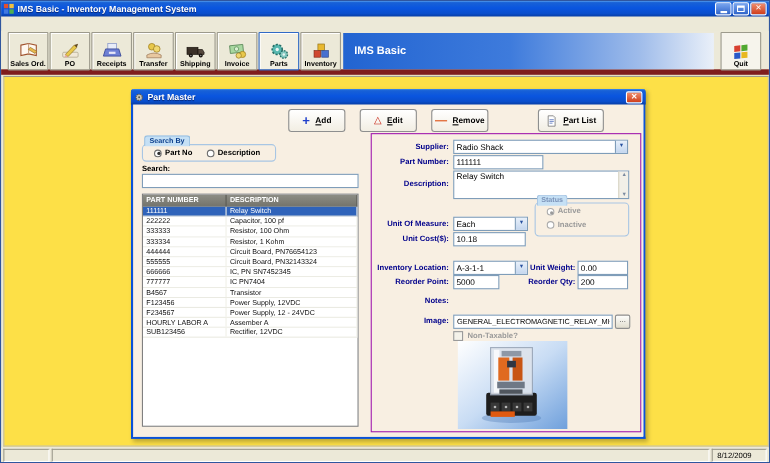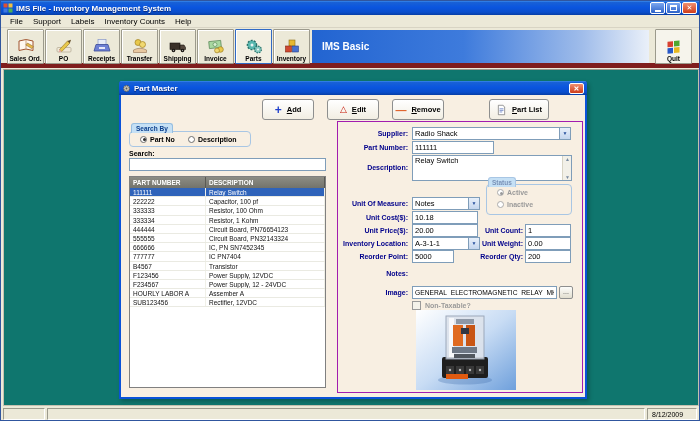--- a/index.html
+++ b/index.html
@@ -38,21 +38,21 @@
   .banner { position:absolute; left:311px; top:2px; width:337px; height:33px;
     background:linear-gradient(90deg,#2264D1 0%, #3E7BDC 45%, #9FBCEA 80%, #EAF0F9 100%);
     display:flex; align-items:center; }
   .banner span { color:#fff; font-size:10px; font-weight:bold; margin-left:10px; }
   .quitbtn { position:absolute; right:7px; top:1px; width:37px; height:35px; background:#F6F4EC;
     border:1px solid #9C9A8C; border-radius:1px; display:flex; flex-direction:column;
     align-items:center; justify-content:flex-end; padding-bottom:1px; }
   .quitbtn .tlabel { font-size:6.5px; font-weight:bold; }
 
   
-  .client { position:absolute; left:2px; top:68px; width:696px; height:337px; background:#0f766e;
+  .client { position:absolute; left:2px; top:68px; width:696px; height:337px; background:#fde047;
     border:1px solid #C4C0B0; border-top-color:#9C9A8C; }
 
   
   .statusbar { position:absolute; left:0; top:406px; width:100%; height:15px; background:#ECE9D8;
     display:flex; gap:2px; padding:1px 2px; }
   .spanel { border:1px solid; border-color:#9C9A8C #FFFFFF #FFFFFF #9C9A8C; height:12px; }
   .spanel.s1 { width:42px; }
   .spanel.s2 { flex:1; }
   .spanel.s3 { width:50px; font-size:7px; line-height:11px; padding-left:4px; }
 
@@ -152,39 +152,32 @@
 
 <div class="window">
 
   <div class="titlebar">
     <svg width="10" height="10" viewBox="0 0 10 10">
         <rect x="0.5" y="0.5" width="4" height="4" fill="#E05030"></rect>
         <rect x="5.5" y="0.5" width="4" height="4" fill="#F0C040"></rect>
         <rect x="0.5" y="5.5" width="4" height="4" fill="#4078E0"></rect>
         <rect x="5.5" y="5.5" width="4" height="4" fill="#50B050"></rect>
       </svg>
-    <span class="apptitle">IMS File - Inventory Management System</span>
+    <span class="apptitle">IMS Basic - Inventory Management System</span>
     <div class="winbtns">
       <div class="winbtn">
           <span class="mingl"></span>
         </div>
       <div class="winbtn">
           <span class="maxgl"></span>
         </div>
       <div class="winbtn close">✕</div>
     </div>
   </div>
 
-  <div class="menubar">
-    <span class="menuitem">File</span>
-    <span class="menuitem">Support</span>
-    <span class="menuitem">Labels</span>
-    <span class="menuitem">Inventory Counts</span>
-    <span class="menuitem">Help</span>
-  </div>
 
   <div class="toolbar">
     <div class="tbtn" style="left:6px">
       <svg width="20" height="17" viewBox="0 0 20 17">
           <path d="M3 3 L10 1.5 L17 3 L17 12.5 L10 11 L3 12.5 Z" fill="#FFF8F0" stroke="#A0522D" stroke-width="1"></path>
           <line x1="10" y1="1.5" x2="10" y2="11" stroke="#C8A080"></line>
           <path d="M11.5 5 L17.5 8.6 L15.8 10.6 L9.8 7 Z" fill="#E8B84B" stroke="#806020" stroke-width="0.5"></path>
         </svg>
       <span class="tlabel">Sales Ord.</span>
     </div>
@@ -411,36 +404,30 @@
           </div>
           <div class="radio disabled" style="left:10px;top:16px">
             <span class="rdot"></span>
             <span class="rlbl">Inactive</span>
           </div>
         </div>
 
         <div class="frow" style="top:75px;width:100%">
           <span class="flabel">Unit Of Measure:</span>
           <div class="combo" style="left:74px;top:0;width:68px">
-            <span class="cval">Notes</span>
+            <span class="cval">Each</span>
             <span class="carrow">▼</span>
           </div>
         </div>
 
         <div class="frow" style="top:89px;width:100%">
           <span class="flabel">Unit Cost($):</span>
           <input class="finput" style="left: 74px; top: 0px; width: 66px;" value="10.18">
         </div>
 
-        <div class="frow" style="top:102px;width:100%">
-          <span class="flabel">Unit Price($):</span>
-          <input class="finput" style="left: 74px; top: 0px; width: 66px;" value="20.00">
-          <span class="flabel2" style="left:125px">Unit Count:</span>
-          <input class="finput" style="left: 187px; top: 0px; width: 46px;" value="1">
-        </div>
 
         <div class="frow" style="top:115px;width:100%">
           <span class="flabel">Inventory Location:</span>
           <div class="combo" style="left:74px;top:0;width:68px">
             <span class="cval">A-3-1-1</span>
             <span class="carrow">▼</span>
           </div>
           <span class="flabel2" style="left:125px">Unit Weight:</span>
           <input class="finput" style="left: 187px; top: 0px; width: 46px;" value="0.00">
         </div>

